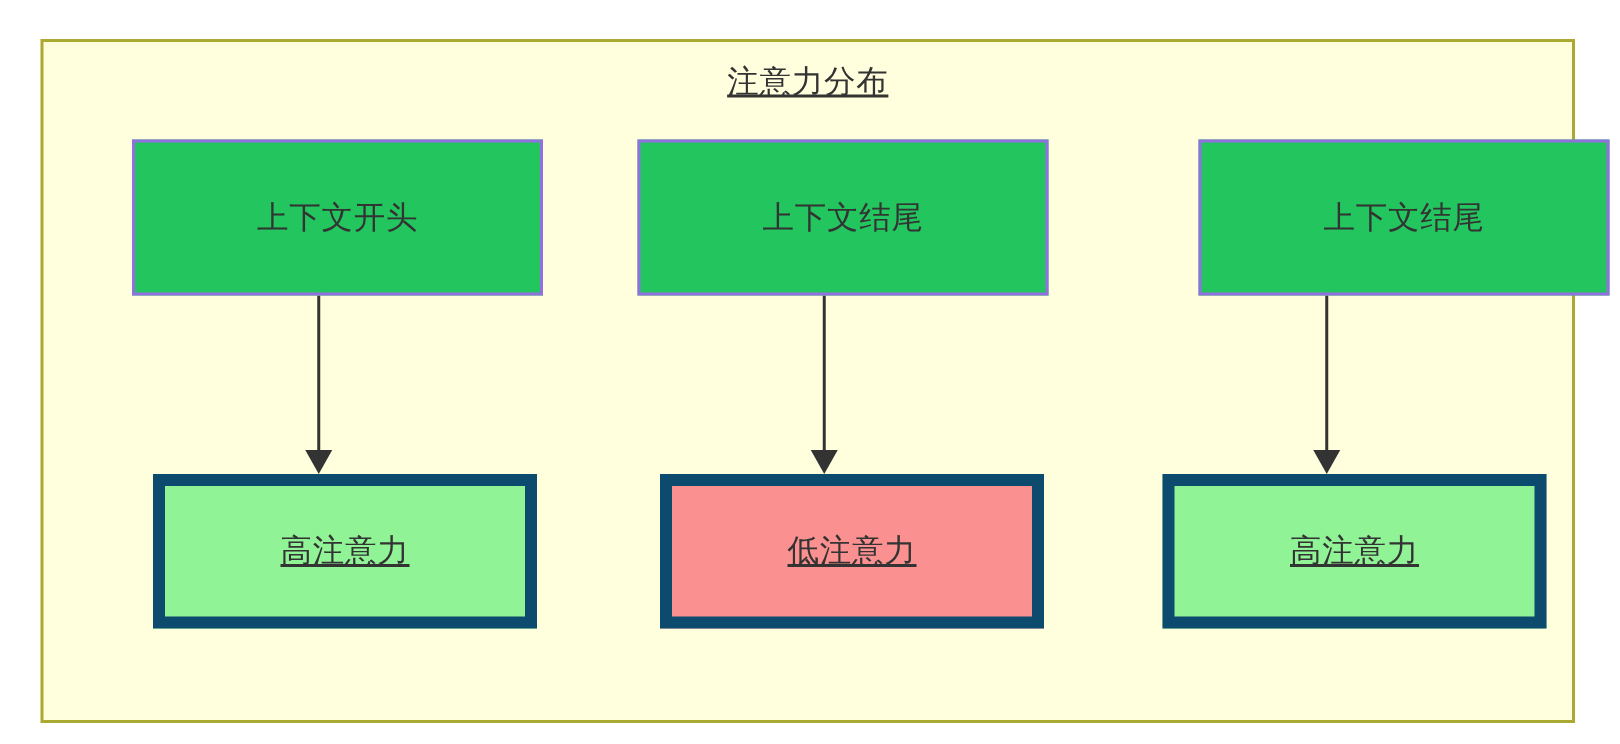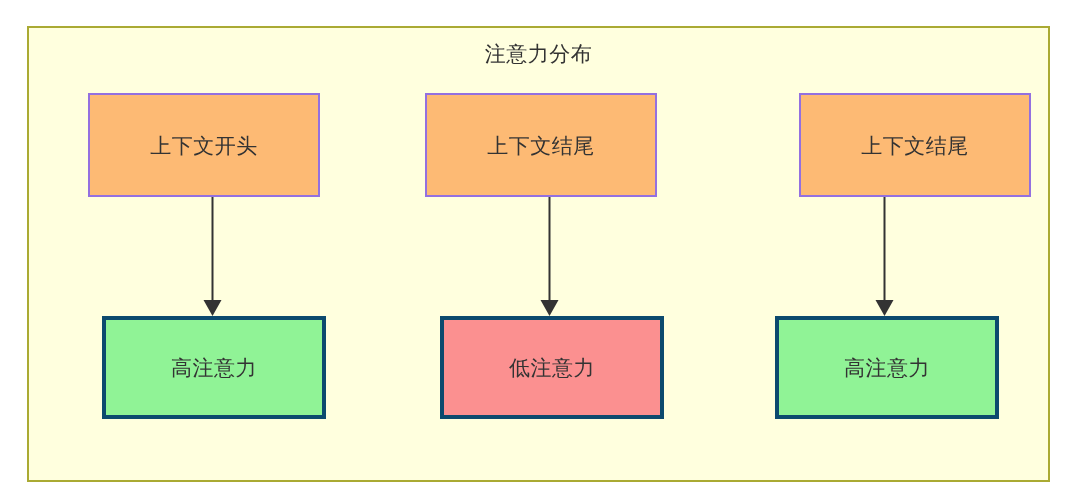--- a/index.html
+++ b/index.html
@@ -36,46 +36,48 @@
 
   #subgraph-title {
     position: absolute;
     left: 0;
     top: 12px;
     width: 100%;
     text-align: center;
     font-size: 21px;
     color: #333333;
     letter-spacing: 0.5px;
+    text-decoration: underline;
   }
 
   
   .node {
     position: absolute;
     box-sizing: border-box;
     display: flex;
     align-items: center;
     justify-content: center;
     font-size: 21px;
     color: #333333;
     letter-spacing: 0.5px;
     line-height: 1;
   }
 
   .node.context {
-    background: #fdba74;
+    background: #22c55e;
     border: 2px solid #9370e0;
-    width: 232px;
+    width: 274px;
     height: 104px;
   }
 
   .node.attention {
-    border: 4px solid #0c4a6e;
-    width: 224px;
+    border: 8px solid #0c4a6e;
+    width: 256px;
     height: 103px;
+    text-decoration: underline;
   }
 
   .node.attention.high { background: #90f396; }
   .node.attention.low  { background: #fb9090; }
 
   
   #node-context-start  { left: 88px;  top: 93px; }
   #node-context-middle { left: 425px; top: 93px; }
   #node-context-end    { left: 760px; top: 93px; margin-left: 39px; }
 

